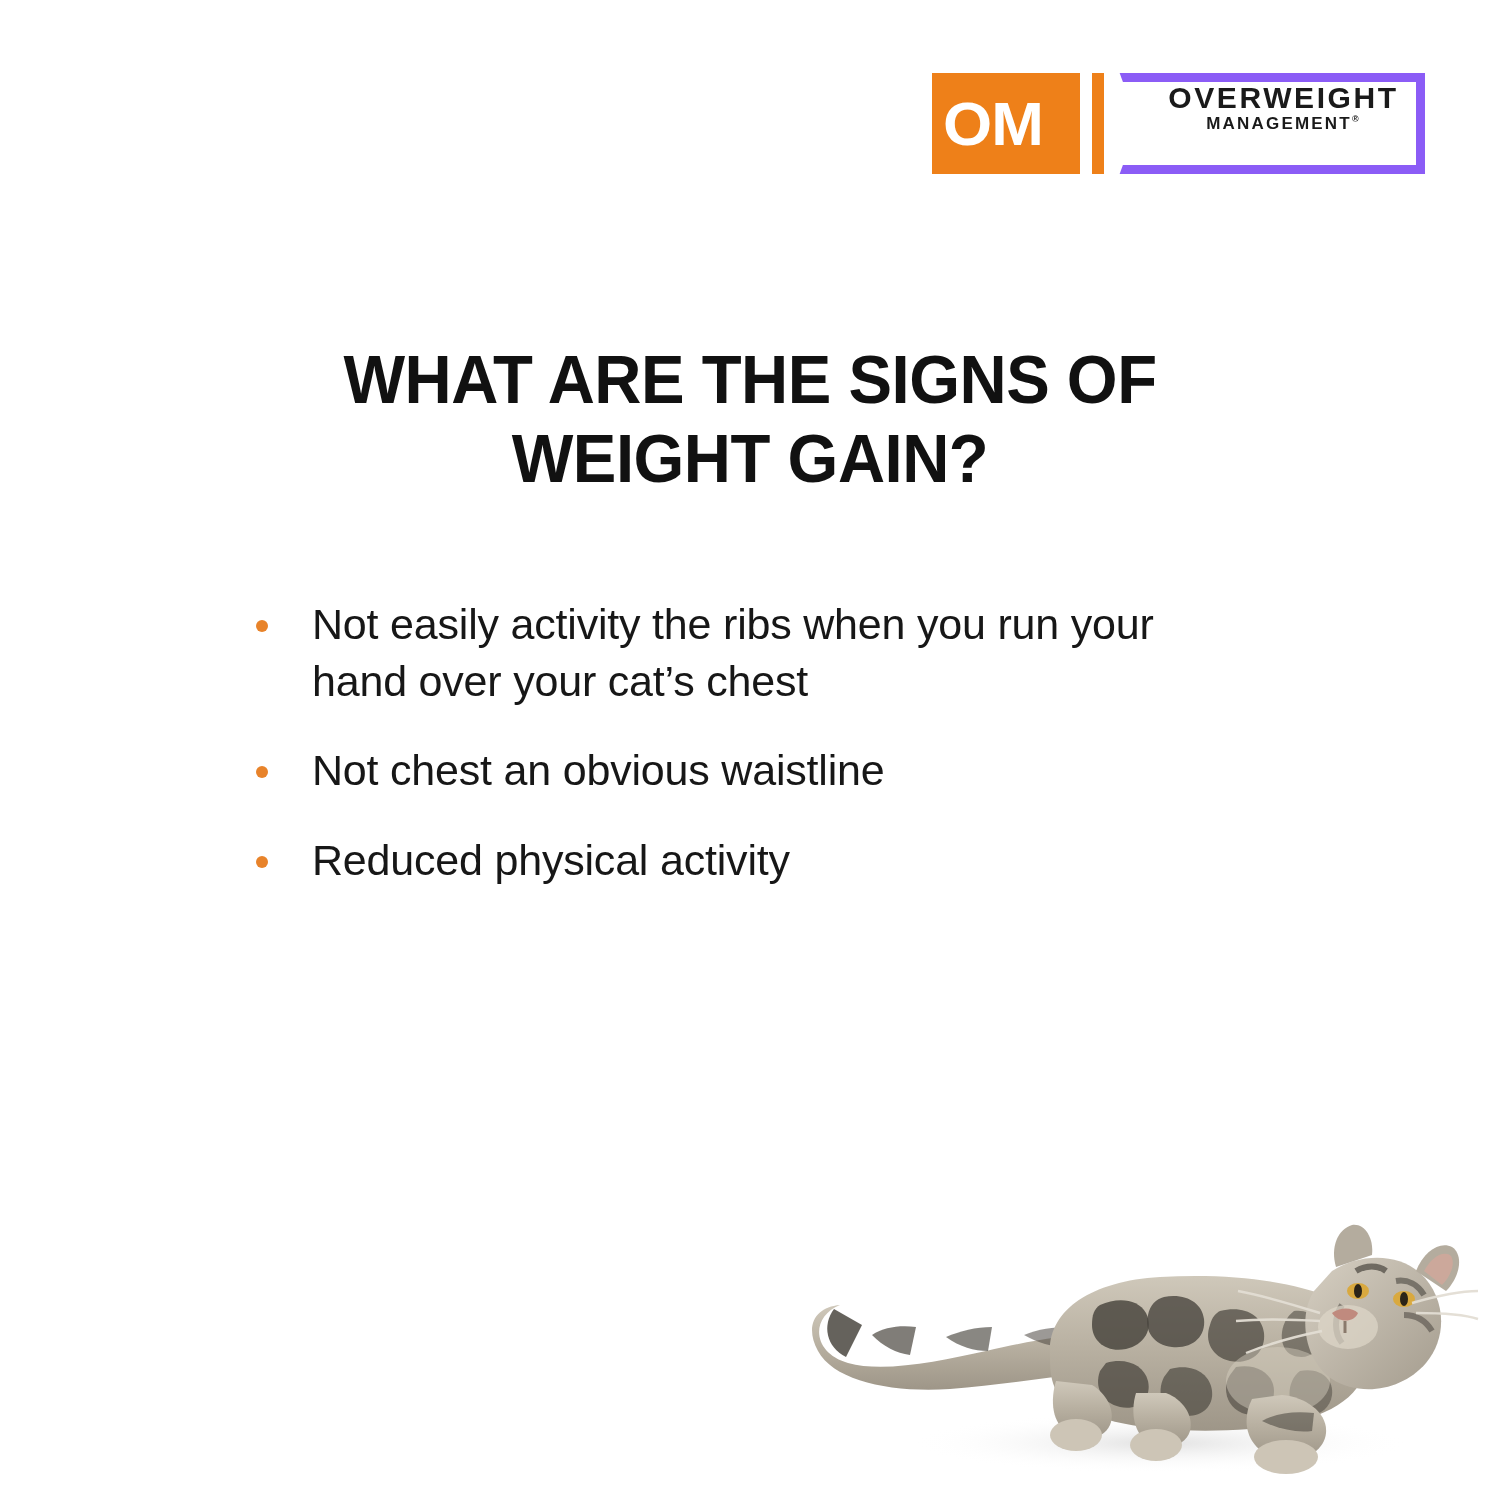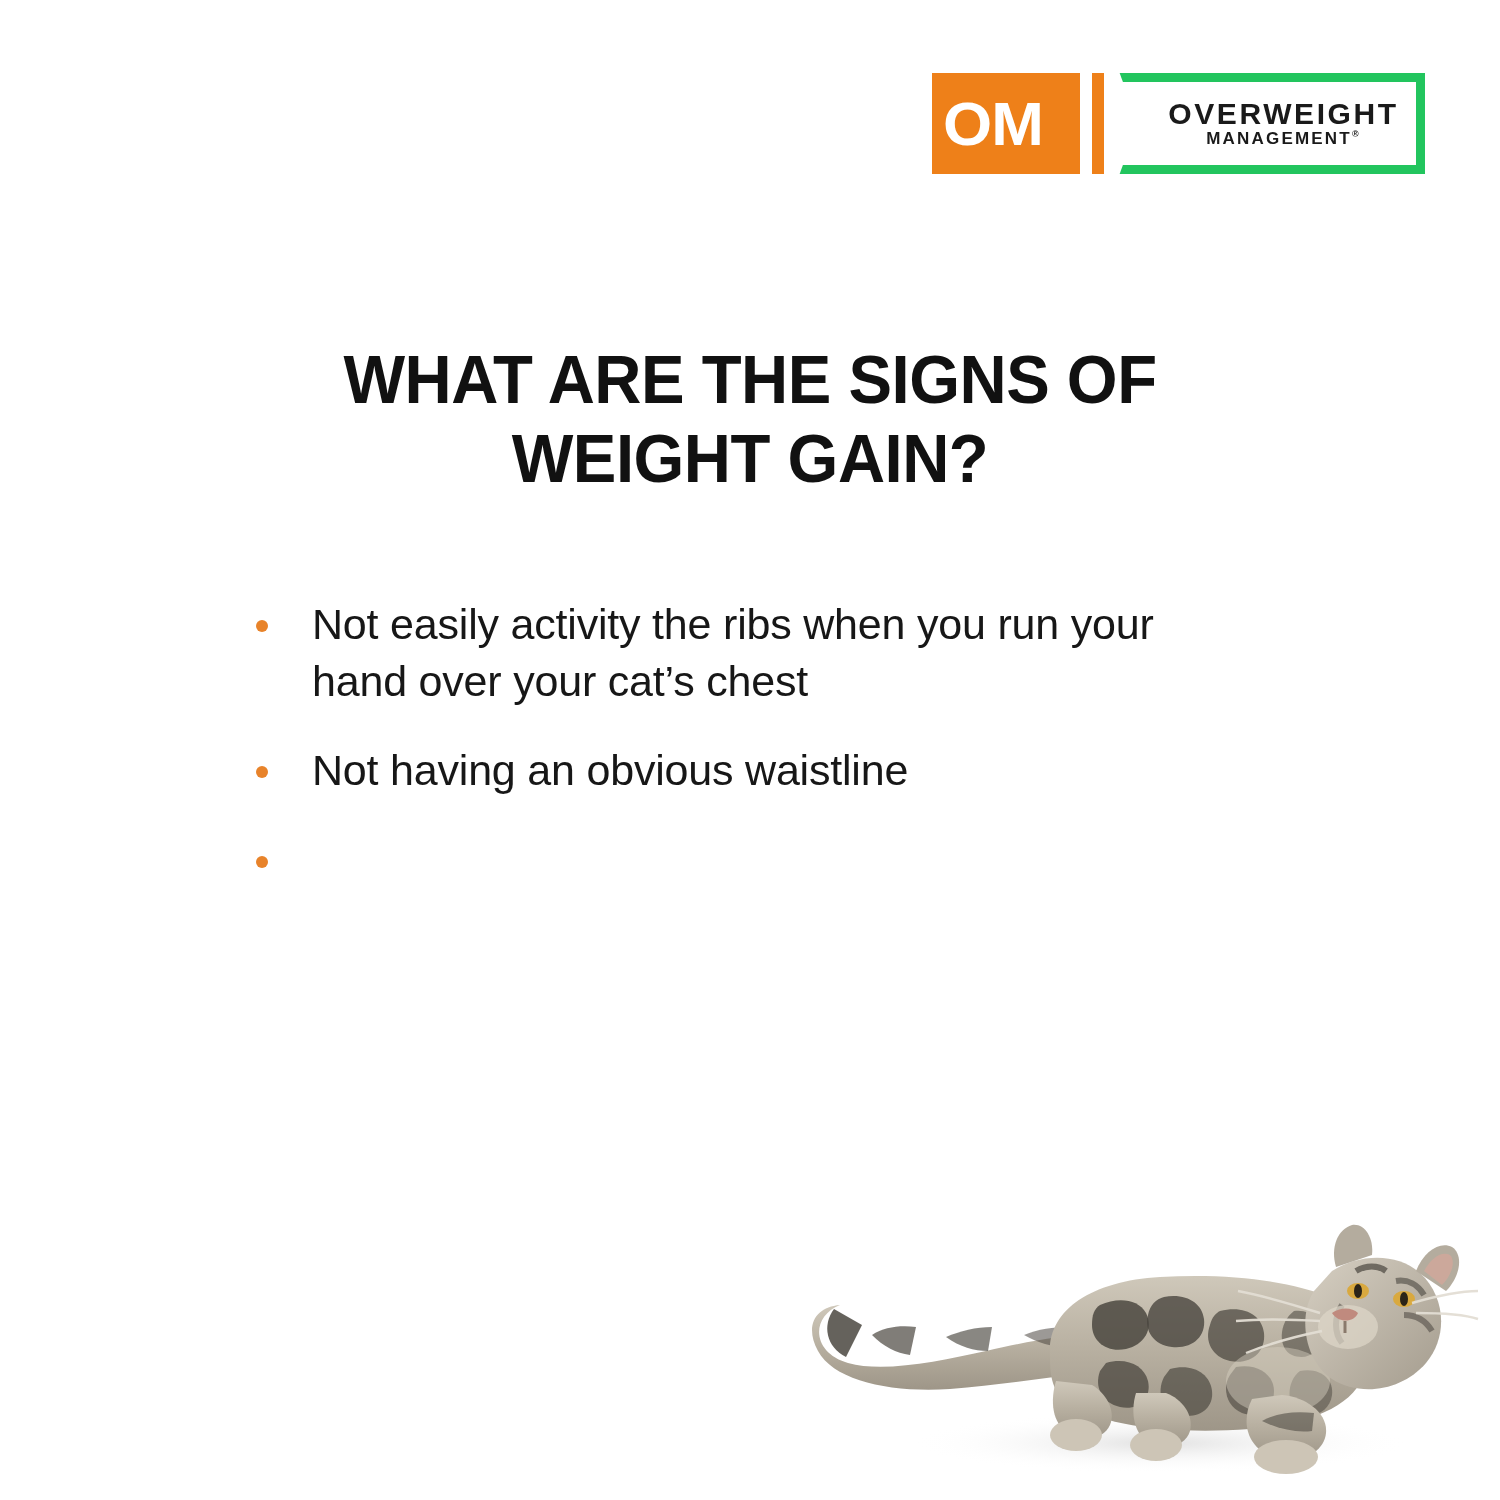--- a/index.html
+++ b/index.html
@@ -55,27 +55,26 @@
     left:172px; top:0;
     width:34px; height:101px;
     background:#ffffff;
     clip-path:polygon(0 0, 46% 0, 100% 50%, 46% 100%, 0 100%);
     z-index:3;
   }
   .logo-box {
     position:absolute;
     left:172px; top:0;
     right:0; height:101px;
-    border:9px solid #22c55e;
+    border:9px solid #8b5cf6;
     background:#ffffff;
     z-index:1;
     display:flex;
     flex-direction:column;
     align-items:center;
-    justify-content:center;
     padding-left:38px;
   }
   .logo-word1 {
     color:#1a1a1a;
     font-size:30px;
     font-weight:bold;
     letter-spacing:2.6px;
     line-height:1.05;
     font-family:"Liberation Sans", sans-serif;
   }
@@ -164,24 +163,25 @@
     <span>WEIGHT GAIN?</span>
   </h1>
 
   <div class="bullets">
     <div class="bullet-row">
       <span class="bullet-dot"></span>
       <span class="bullet-text">Not easily activity the ribs when you run your hand over your cat’s chest</span>
     </div>
     <div class="bullet-row">
       <span class="bullet-dot"></span>
-      <span class="bullet-text">Not having an obvious waistline</span>
+      <span class="bullet-text">Not chest an obvious waistline</span>
     </div>
     <div class="bullet-row">
       <span class="bullet-dot"></span>
+      <span class="bullet-text">Reduced physical activity</span>
     </div>
   </div>
 
   <div class="cat-wrap">
     <svg viewBox="0 0 680 300" xmlns="http://www.w3.org/2000/svg">
       <defs>
         <linearGradient id="fur" x1="0" y1="0" x2="0" y2="1">
           <stop offset="0%" stop-color="#cfc8ba"></stop>
           <stop offset="45%" stop-color="#b9b1a2"></stop>
           <stop offset="100%" stop-color="#9e9688"></stop>

